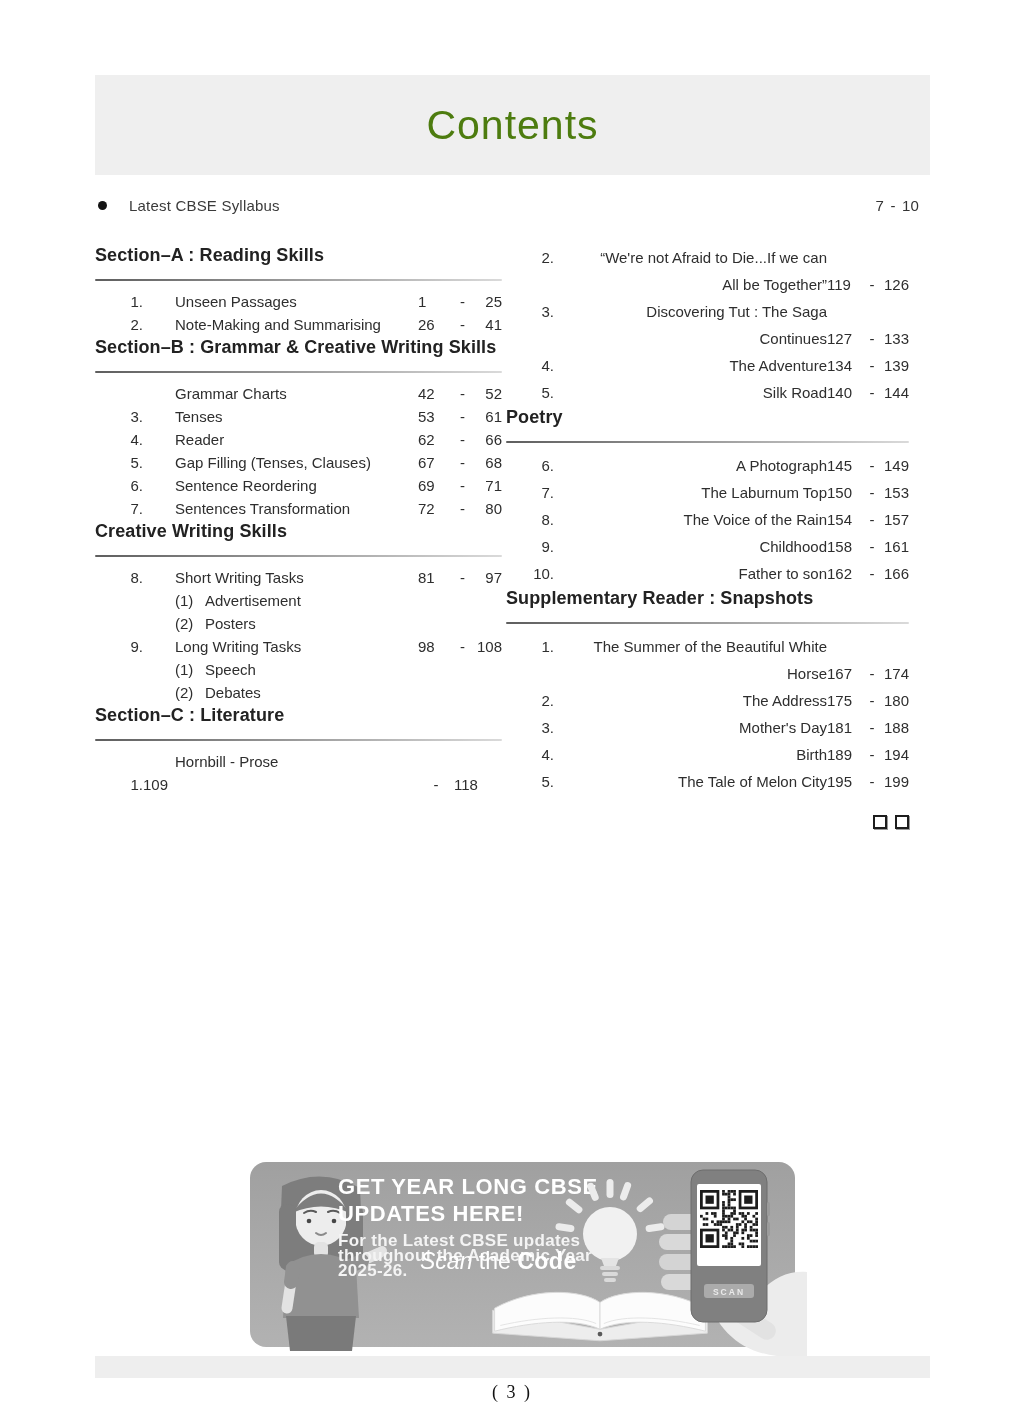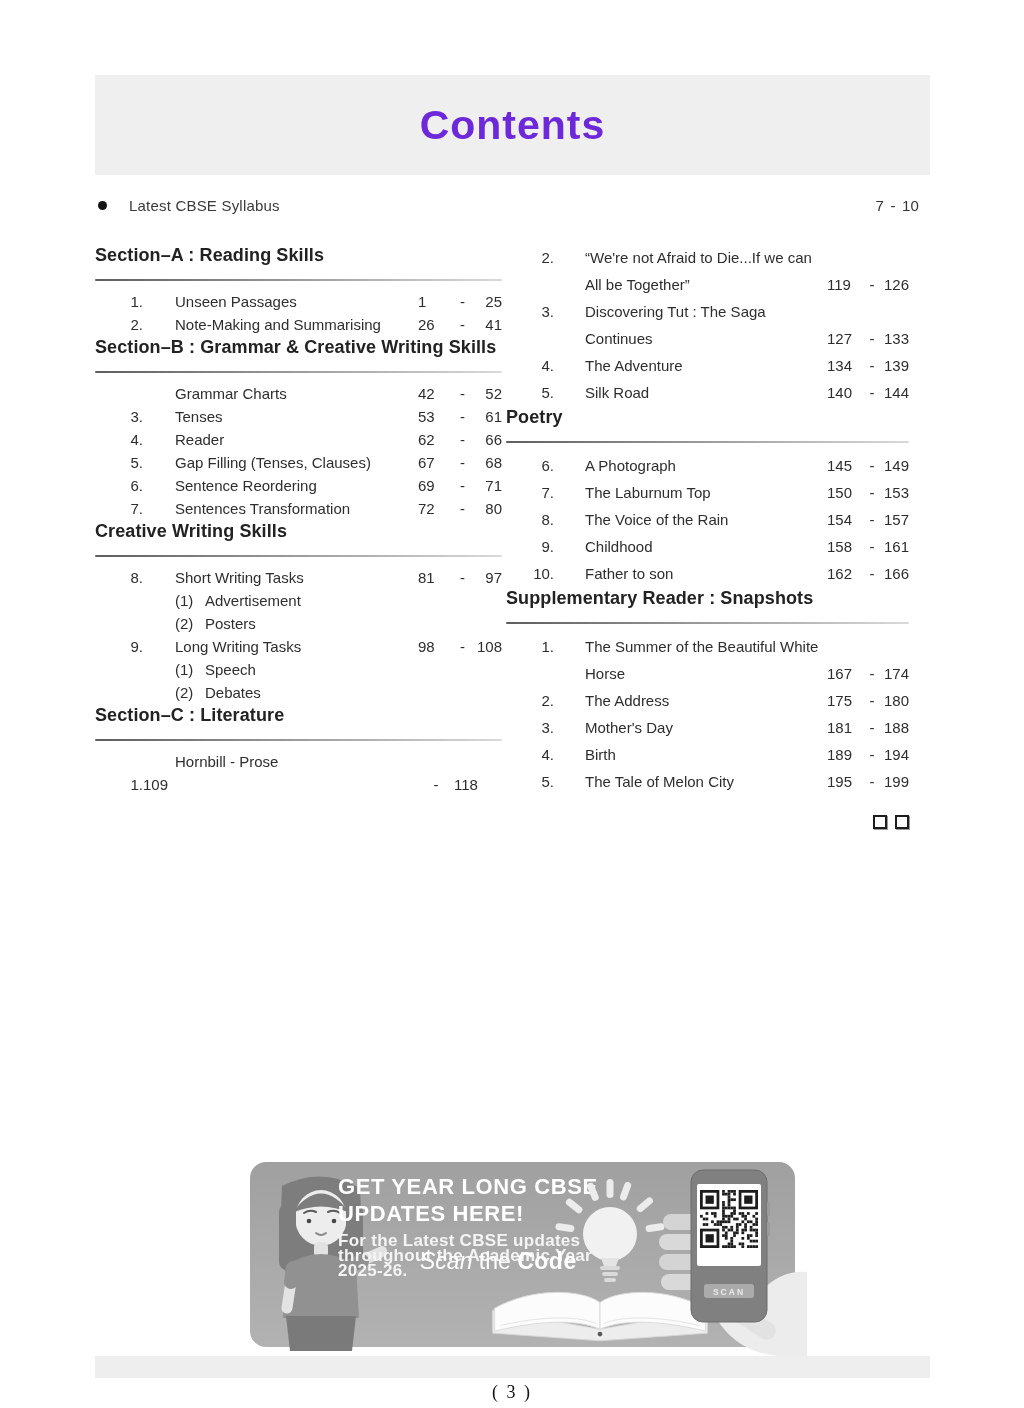--- a/index.html
+++ b/index.html
@@ -2,42 +2,42 @@
 <html><head>
 <meta charset="utf-8">
 <style>
   html,body{margin:0;padding:0;background:#fff;}
   body{width:1024px;height:1408px;overflow:hidden;font-family:"Liberation Sans",sans-serif;}
   .page{position:relative;width:1024px;height:1408px;background:#fff;}
   .content{padding-left:95px;width:835px;}
 
   
   .title-box{margin-top:75px;height:100px;background:#efefef;display:flex;align-items:center;justify-content:center;}
-  .title-box h1{margin:0;font-size:41px;font-weight:700;color:#6d28d9;letter-spacing:1px;}
+  .title-box h1{margin:0;font-size:41px;font-weight:400;color:#4d7c0f;letter-spacing:1px;}
 
   
   .syllabus-row{margin-top:22px;display:grid;grid-template-columns:34px 1fr 36px 18px 28px;align-items:center;font-size:15px;color:#3a3a3a;letter-spacing:.2px;}
   .bullet{width:9px;height:9px;border-radius:50%;background:#131313;display:inline-block;margin-left:3px;}
   .syllabus-row .pg{color:#333;}
 
   
   .columns{margin-top:30px;display:flex;gap:4px;align-items:flex-start;}
   .col-left{width:407px;}
   .col-right{width:403px;}
   .section{}
   .section:first-child{margin-top:0;}
   .sec-head{margin:0 0 13px 0;font-size:18px;font-weight:600;color:#222;line-height:22px;letter-spacing:.1px;}
   .rule{height:2px;background:linear-gradient(to right,#5e5e5e,#dadada);margin-bottom:9px;border-radius:1px;}
 
   .row{display:grid;grid-template-columns:48px 1fr 36px 17px 31px;font-size:15px;color:#2e2e2e;}
   .col-left .row{line-height:23px;}
   .col-right .row{line-height:27px;grid-template-columns:48px 1fr 36px 18px 28px;}
   .row .num{text-align:right;align-self:start;}
   .row .title-cell{padding-left:32px;align-self:start;display:block;}
-  .col-right .row .title-cell{padding-left:31px;}
+  .col-right .row .title-cell{padding-left:31px;text-align:right;}
   .row .sub{display:inline-block;width:30px;}
   .row .pg{align-self:end;}
   .row .from{text-align:left;}
   .row .dash{text-align:center;}
   .row .to{text-align:right;}
   .row.no-pages .pg{visibility:hidden;}
   .syllabus-row .from{text-align:right;}
   .syllabus-row .dash{text-align:center;}
   .syllabus-row .to{text-align:left;}
 

